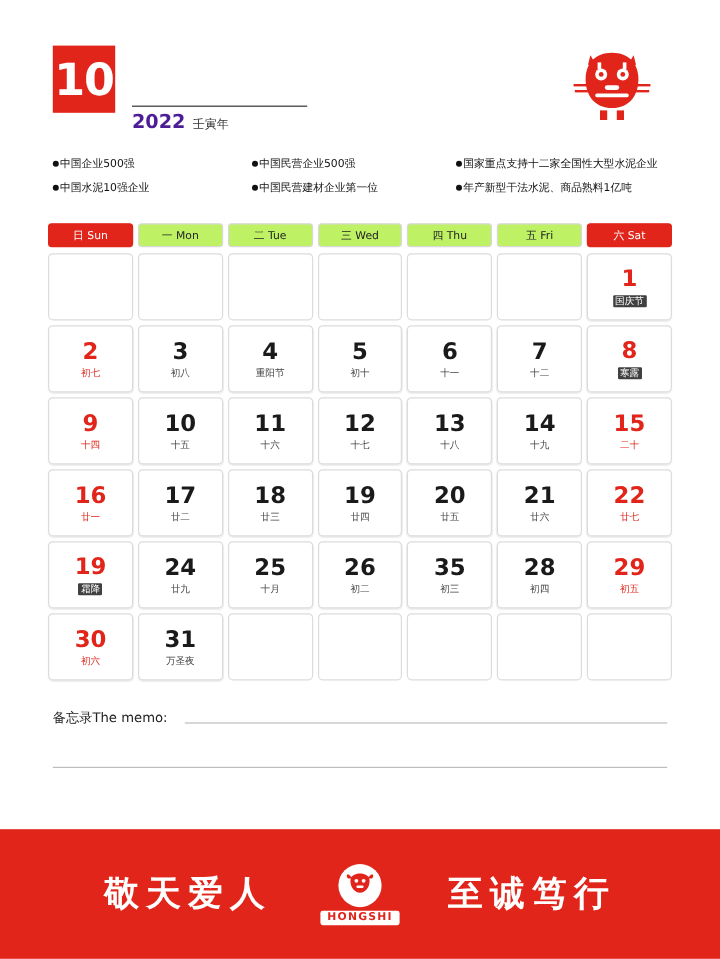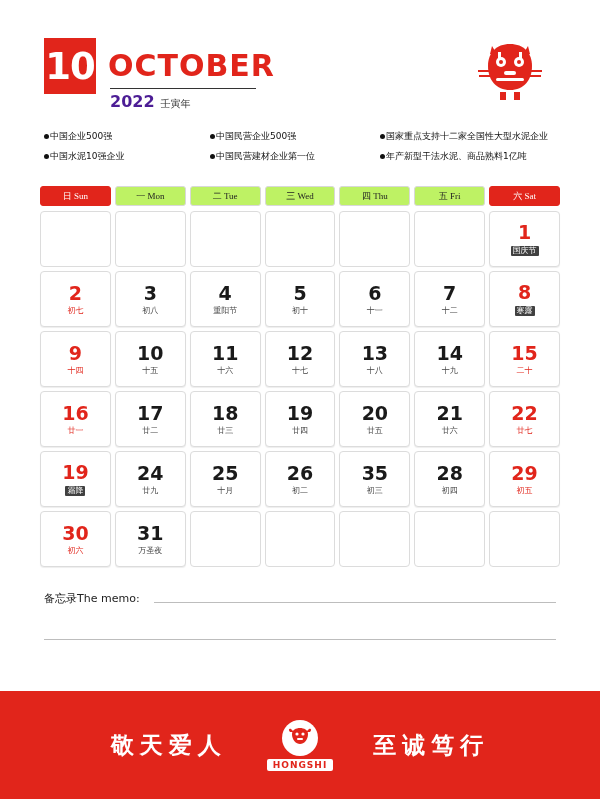--- a/index.html
+++ b/index.html
@@ -48,21 +48,20 @@
   .honour { display:flex; align-items:center; gap:1px; white-space:nowrap; }
   .honour .dot {
     width:5px; height:5px; border-radius:50%; background:#111; flex:none;
   }
 
   
   .cal { position:absolute; left:40px; top:186px; width:520px; }
   .dow {
     display:grid; grid-template-columns:repeat(7,1fr); gap:4px;
     margin-bottom:5px;
-    font-family:Liberation Serif, serif;
   }
   .dow div {
     height:20px; display:flex; align-items:center; justify-content:center;
     font-size:9px; color:#222; background:#bef264;
     border:1px solid #d8d8d8; border-radius:3px;
   }
   .dow div.sun, .dow div.sat { background:#e1251b; color:#fff; border-color:#e1251b; }
 
   .grid { display:grid; grid-template-columns:repeat(7,1fr); gap:4px; }
   .cell {
@@ -90,42 +89,41 @@
     border-top:1px solid #bdbdbd;
   }
 
   
   .footer {
     position:absolute; left:0; bottom:0; width:600px; height:108px;
     background:#e1251b; display:flex; align-items:center; justify-content:center;
     gap:40px;
   }
   .slogan {
-    color:#fff; font-size:23px; font-weight:bold; letter-spacing:6px;
+    color:#fff; font-size:29px; font-weight:bold; letter-spacing:6px;
   }
   .brand { display:flex; flex-direction:column; align-items:center; gap:3px; }
   .brand-mark {
     width:36px; height:36px; border-radius:50%; background:#fff;
     display:flex; align-items:center; justify-content:center;
   }
   .brand-name {
     background:#fff; color:#e1251b; font-size:9px; font-weight:bold;
     letter-spacing:1px; padding:1px 6px; border-radius:2px;
   }
 </style>
 </head>
 <body>
 
 <div class="page">
 
   <div class="header">
     <div class="redbar">
       <span class="num">10</span>
     </div>
-    <div class="month-en">OCTOBER</div>
     <div class="yearline">
       <span class="year">2022</span>
       <span class="year-cn">壬寅年</span>
     </div>
 
     <svg class="tiger" viewBox="0 0 68 62">
       <g fill="#e1251b">
         <path d="M16 6 L22 16 L14 14 Z"></path>
         <path d="M52 6 L46 16 L54 14 Z"></path>
         <path d="M34 4 C20 4 12 13 12 26 C12 40 20 50 34 50 C48 50 56 40 56 26 C56 13 48 4 34 4 Z"></path>

